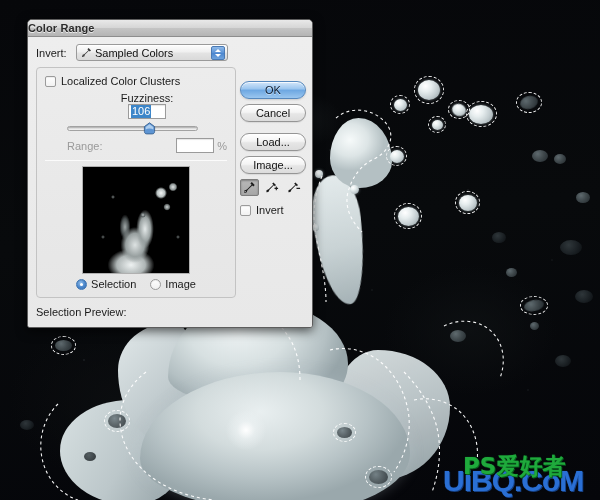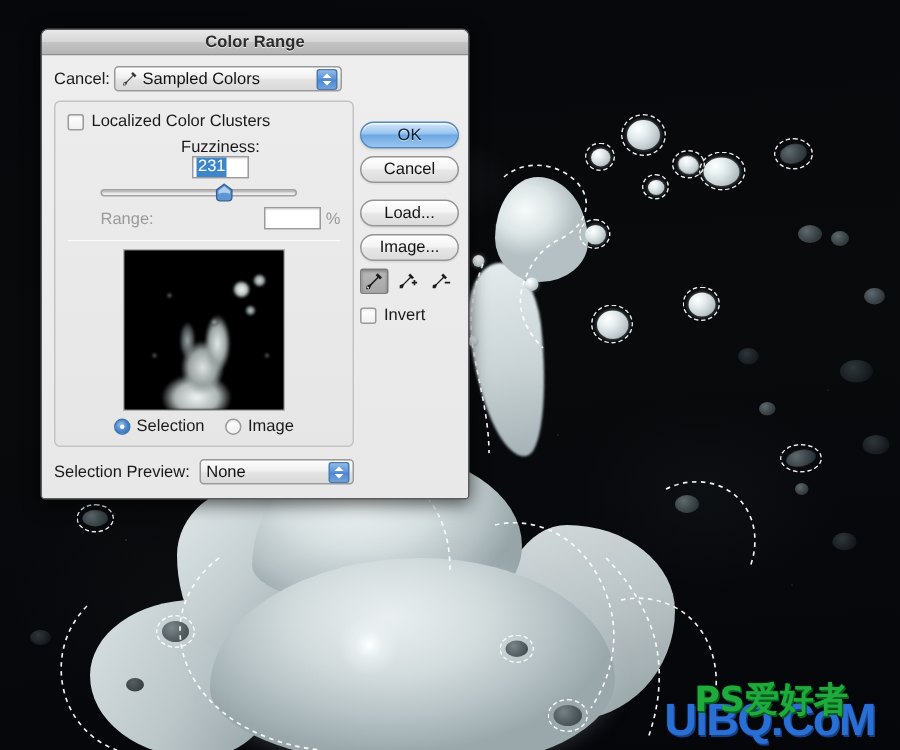--- a/index.html
+++ b/index.html
@@ -190,21 +190,21 @@
     color: #111;
     overflow: hidden;
   }
 
   #titlebar {
     height: 17px;
     background: linear-gradient(to bottom, #e9e9e9 0%, #d6d6d6 48%, #c4c4c4 52%, #b4b4b4 100%);
     border-bottom: 1px solid #8d8d8d;
     display: flex;
     align-items: center;
-    justify-content: center;
+    justify-content: flex-start;
   }
   #titlebar-text {
     font-size: 11px;
     font-weight: 700;
     color: #2b2b2b;
     text-shadow: 0 1px 0 rgba(255,255,255,.7);
     letter-spacing: .1px;
   }
 
   #dlg-body {
@@ -566,21 +566,21 @@
 
     <div id="titlebar">
       <span id="titlebar-text">Color Range</span>
     </div>
 
     <div id="dlg-body">
 
       <div id="left-col">
 
         <div class="row">
-          <span class="lbl" style="width:40px;">Cancel:</span>
+          <span class="lbl" style="width:40px;">Invert:</span>
           <div class="popup" style="width:152px;">
             <span class="eyedrop-mini">
               <svg width="11" height="11" viewBox="0 0 11 11">
                 <path d="M7.6,1.0 L10.0,3.4 L8.8,4.6 L7.9,3.7 L4.0,7.6 L3.0,9.9 L1.1,10.0 L1.2,8.1 L3.5,7.1 L7.4,3.2 L6.4,2.2 Z" fill="#3a3a3a"></path>
                 <path d="M1.6,8.5 L2.5,9.4" stroke="#fff" stroke-width=".7" fill="none"></path>
               </svg>
             </span>
             <span>Sampled Colors</span>
             <span class="stepper">
               <i class="ar up"></i>
@@ -592,21 +592,21 @@
         <div id="groupbox">
 
           <div class="row" style="margin-bottom:5px;">
             <span class="cbox"></span>
             <span class="lbl">Localized Color Clusters</span>
           </div>
 
           <div class="row" style="margin-bottom:2px;padding-left:22px;flex-direction:column;">
             <span class="lbl" style="flex:1;">Fuzziness:</span>
             <span class="numfield">
-              <span class="sel">231</span>
+              <span class="sel">106</span>
             </span>
           </div>
 
           <div class="slider-wrap">
             <div class="slider-track"></div>
             <div class="slider-thumb" id="fz-thumb" style="left: 75.52px;">
               <svg width="13" height="13" viewBox="0 0 13 13">
                 <path d="M6.5,0.8 L11.6,4.6 L11.6,9.6 C11.6,11.0 10.6,11.9 9.2,11.9
                          L3.8,11.9 C2.4,11.9 1.4,11.0 1.4,9.6 L1.4,4.6 Z" fill="#5e95d3" stroke="#39618f" stroke-width="0.9"></path>
                 <path d="M6.5,2.2 L10.3,5.1 L10.3,7.4 C8.2,6.3 4.8,6.3 2.7,7.4 L2.7,5.1 Z" fill="#bcd8f3" opacity=".85"></path>
@@ -635,27 +635,20 @@
             </span>
             <span class="radio-item">
               <span class="radio"></span>
               <span class="lbl">Image</span>
             </span>
           </div>
         </div>
 
         <div id="bottom-row">
           <span class="lbl">Selection Preview:</span>
-          <div class="popup" id="sp-popup">
-            <span>None</span>
-            <span class="stepper">
-              <i class="ar up"></i>
-                <i class="ar dn"></i>
-            </span>
-          </div>
         </div>
       </div>
 
       <div id="right-col">
         <div class="btn primary">OK</div>
         <div class="btn">Cancel</div>
         <div class="gap"></div>
         <div class="btn">Load...</div>
         <div class="btn">Image...</div>
 

